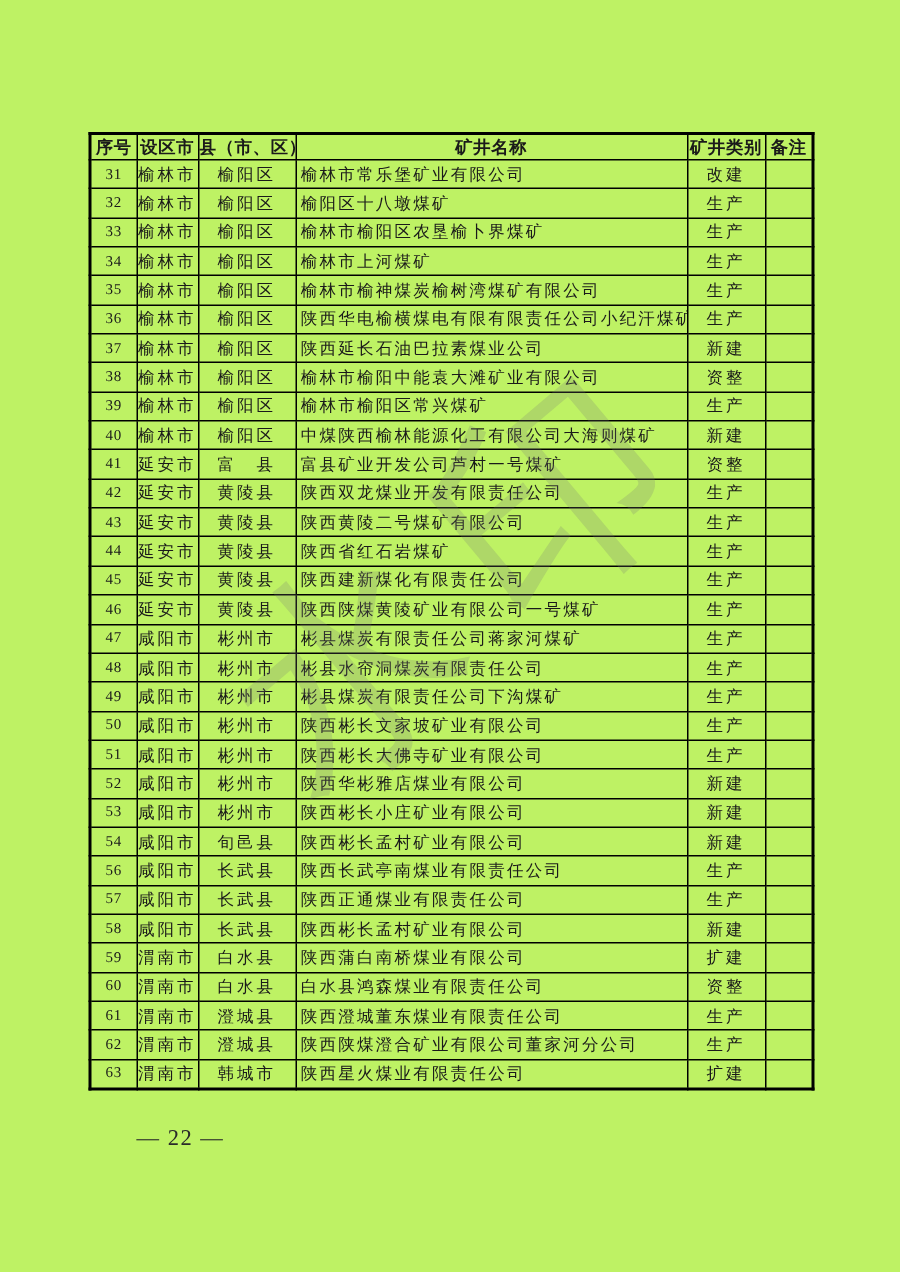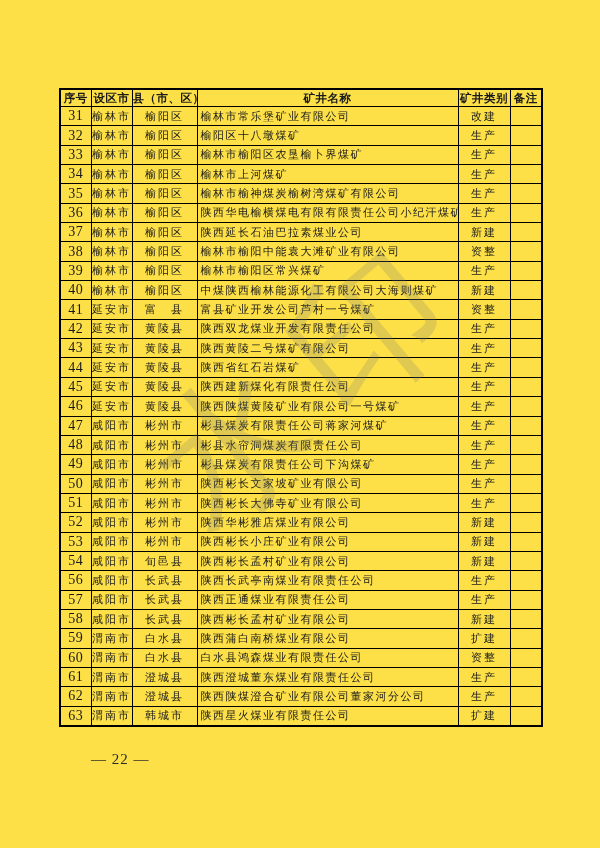--- a/index.html
+++ b/index.html
@@ -4,21 +4,21 @@
 <style>
   html, body {
     margin: 0;
     padding: 0;
     background: #ffffff;
   }
   .page {
     position: relative;
     width: 600px;
     height: 848px;
-    background: #fde047;
+    background: #bef264;
     overflow: hidden;
     font-family: "Liberation Serif", "DejaVu Serif", serif;
     color: #1a1a1a;
   }
   table.mine-table {
     position: absolute;
     left: 59px;
     top: 88px;
     width: 482px;
     border-collapse: collapse;
@@ -37,21 +37,21 @@
     font-size: 11.5px;
     font-weight: bold;
     text-align: center;
     letter-spacing: 0.5px;
   }
   .mine-table td {
     height: 18.35px;
     font-size: 11px;
     text-align: center;
   }
-  td.c-no { font-size: 14px; letter-spacing: 0.5px; }
+  td.c-no { font-size: 10px; letter-spacing: 0.5px; }
   td.c-city, td.c-county, td.c-type { letter-spacing: 2px; }
   td.c-name {
     text-align: left;
     padding-left: 3px;
     letter-spacing: 1.5px;
   }
   .watermark {
     position: absolute;
     left: 110px;
     top: 420px;

